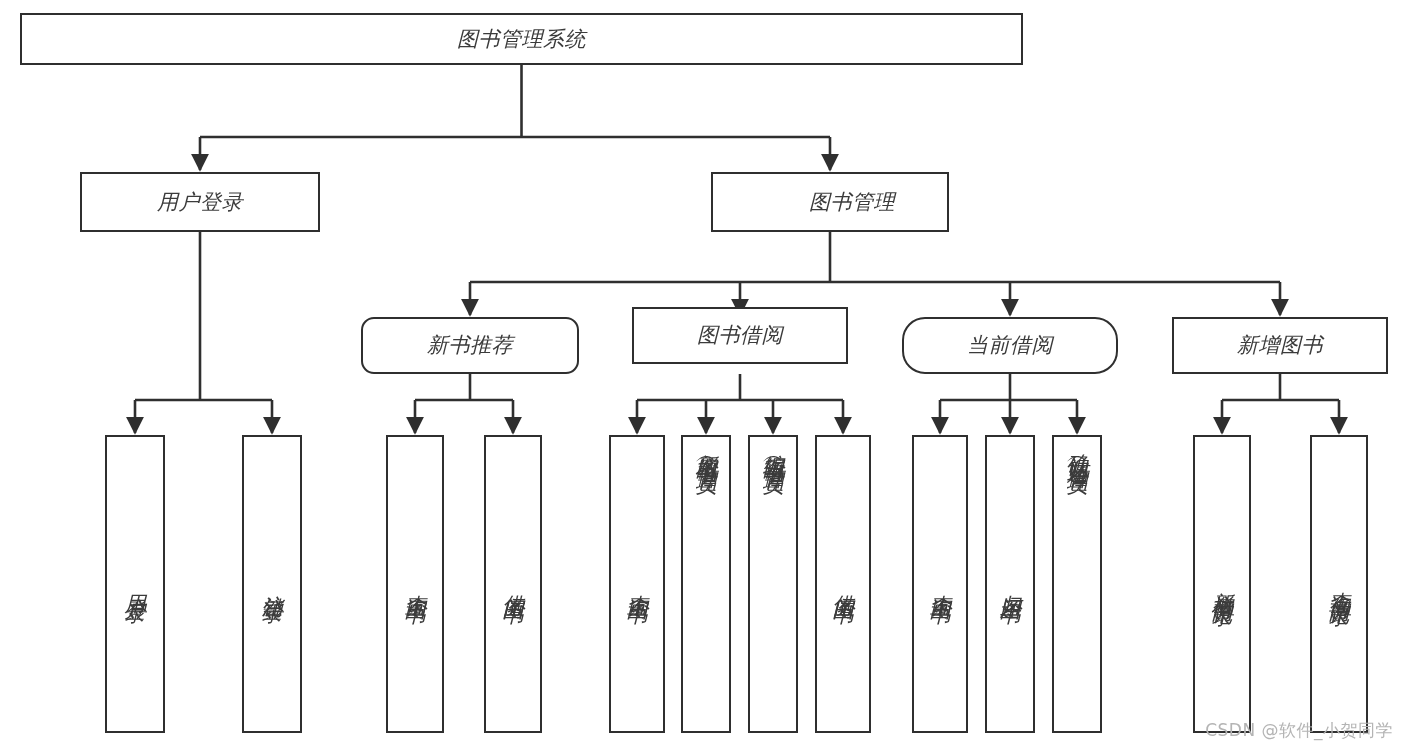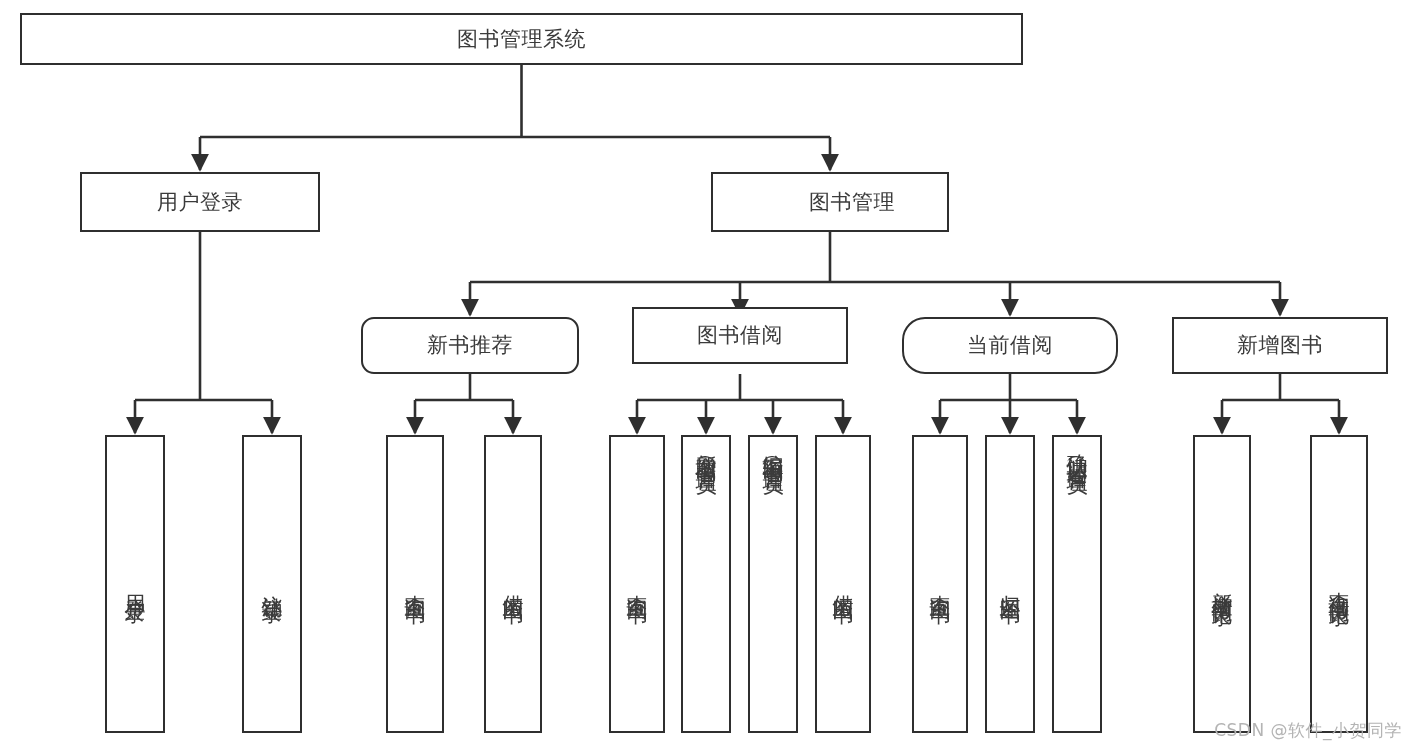--- a/index.html
+++ b/index.html
@@ -35,40 +35,41 @@
     align-items: center;
     justify-content: center;
     z-index: 2;
   }
   .node .label {
     color: #3b3b3b;
     font-size: 21px;
     line-height: 1.24;
     letter-spacing: 0.5px;
     white-space: nowrap;
+    font-style: italic;
   }
   
   .node.vertical {
     align-items: flex-start;
     padding-top: 0px;
   }
   .node.vertical .label {
     writing-mode: vertical-rl;
     text-orientation: upright;
     -webkit-writing-mode: vertical-rl;
     letter-spacing: 3px;
     font-size: 21px;
     white-space: nowrap;
   }
   .node.vertical.centered {
     align-items: center;
   }
   .watermark {
     position: absolute;
-    right: 3px;
+    right: 12px;
     bottom: 5px;
     font-size: 17px;
     color: #b4b4b4;
     letter-spacing: 0.5px;
     z-index: 5;
     white-space: nowrap;
   }
 </style>
 </head>
 <body>

